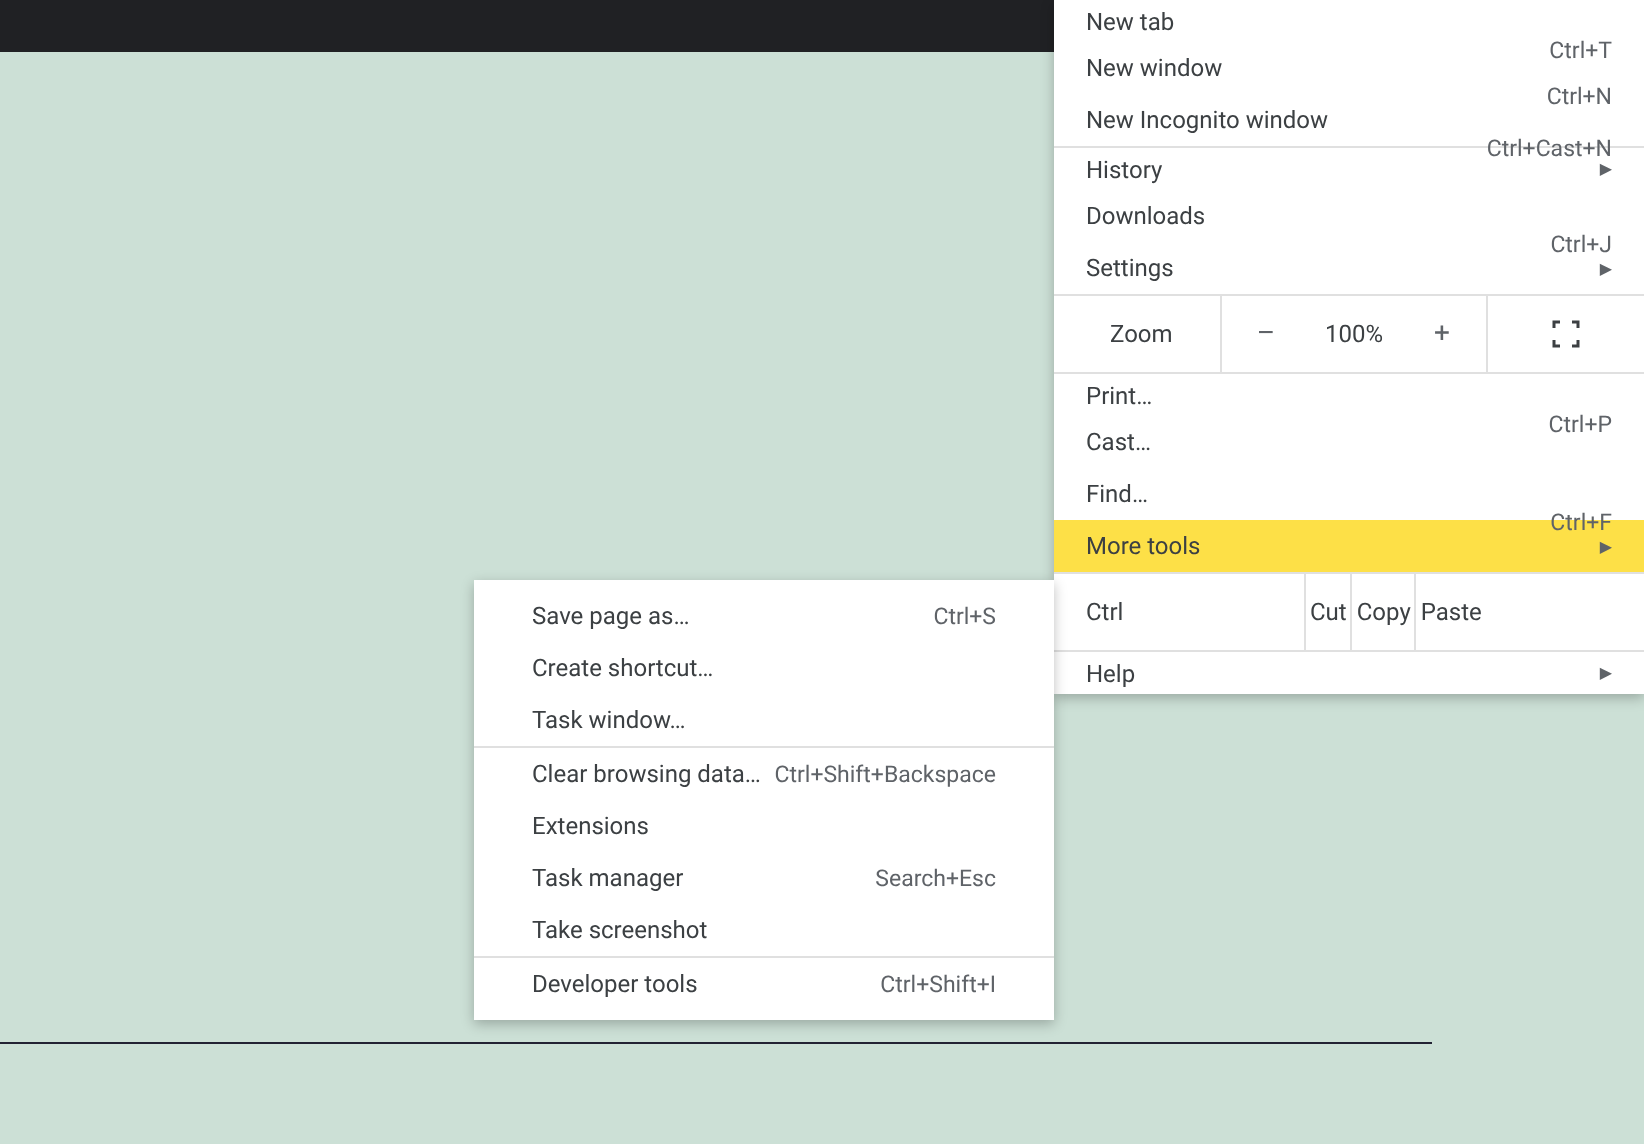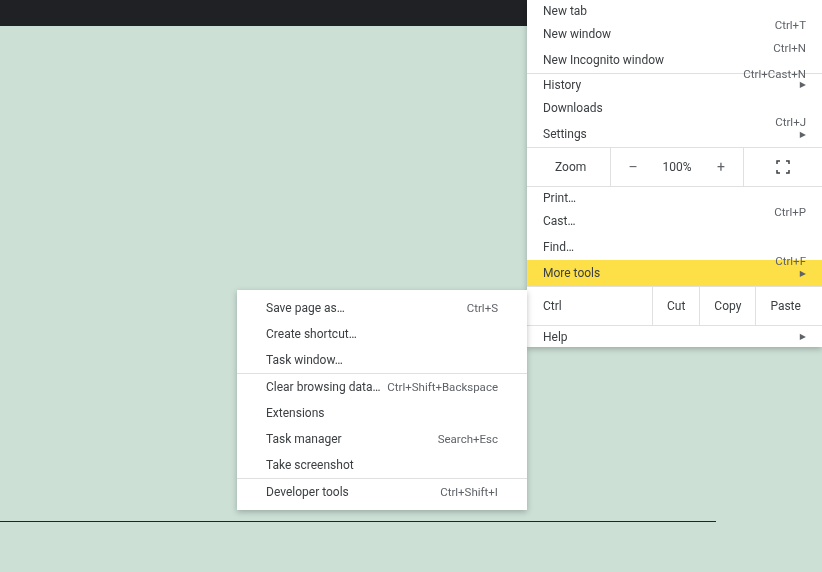--- a/index.html
+++ b/index.html
@@ -107,21 +107,21 @@
       align-items: center;
     }
     .edit-btn {
       height: 100%;
       display: flex;
       align-items: center;
       justify-content: center;
       border-left: 1px solid #e0e0e0;
       color: #3c4043;
       cursor: pointer;
-      padding: 0 14px;
+      padding: 0 2px;
     }
     .submenu {
       position: absolute;
       top: 290px;
       left: 237px;
       width: 290px;
       background: #fff;
       box-shadow: 0 2px 6px rgba(0,0,0,.25);
       padding: 5px 0;
     }

